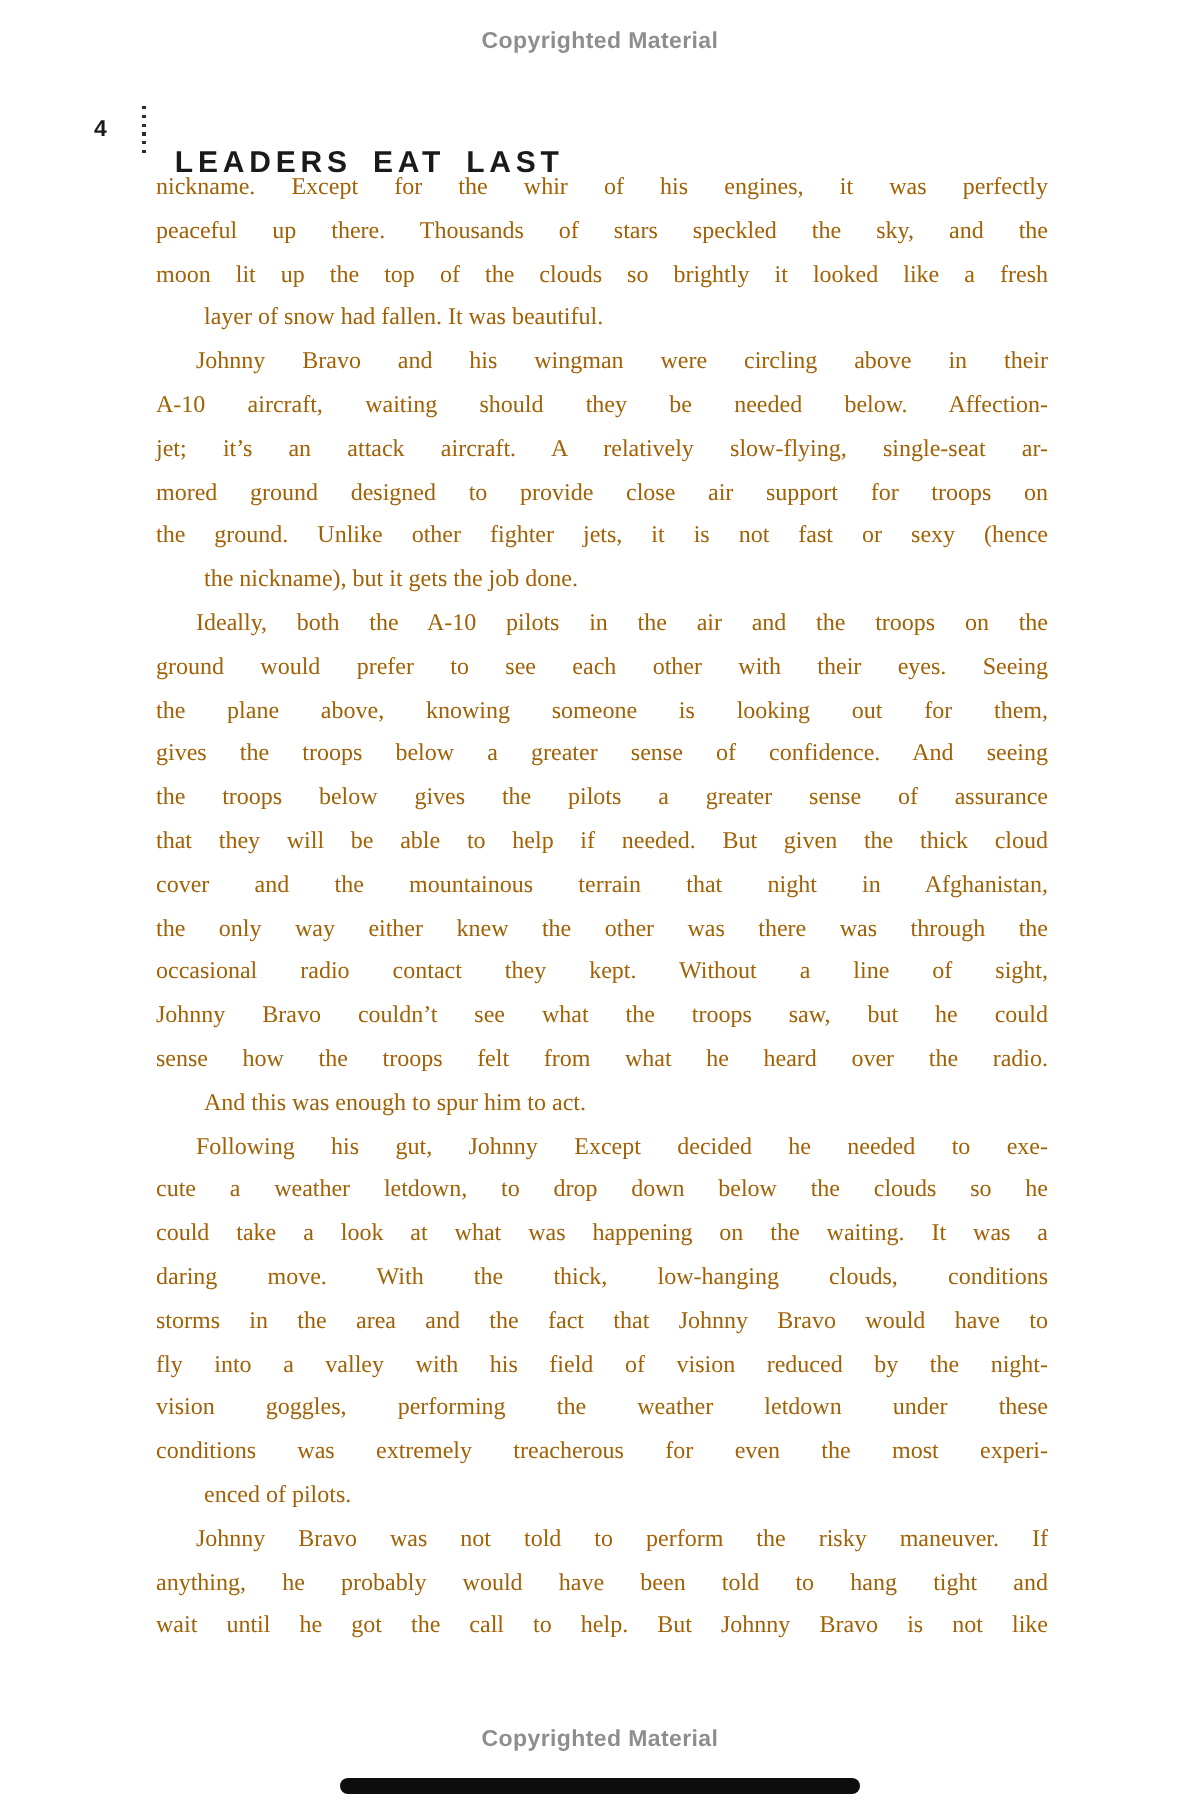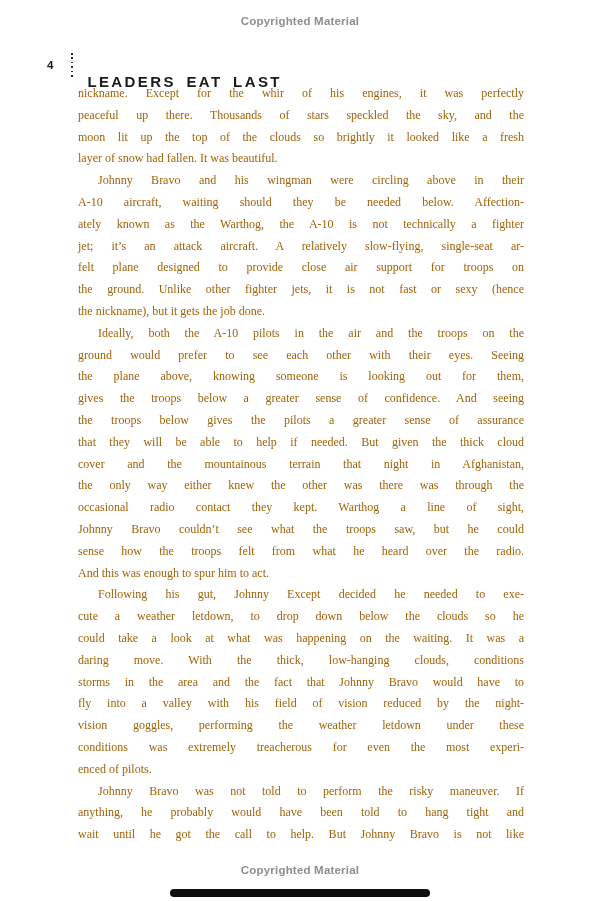--- a/index.html
+++ b/index.html
@@ -70,21 +70,21 @@
     width: 446px;
     font-size: 12px;
     line-height: 21.8px;
     color: #a16207;
   }
   .line {
     text-align: justify;
     text-align-last: justify;
     white-space: normal;
   }
-  .line.end { text-align-last: left; }
+  .line.end { text-align-last: left; margin-left: 24px; }
   .line.indent { text-indent: 20px; }
 
   .home-indicator-bar {
     position: absolute;
     top: 889px;
     left: 170px;
     width: 260px;
     height: 8px;
     border-radius: 4.5px;
     background: #0d0d0d;
@@ -106,36 +106,35 @@
   <div class="text-block">
       <div>
         <div class="line">nickname. Except for the whir of his engines, it was perfectly</div>
         <div class="line">peaceful up there. Thousands of stars speckled the sky, and the</div>
         <div class="line">moon lit up the top of the clouds so brightly it looked like a fresh</div>
         <div class="line end">layer of snow had fallen. It was beautiful.</div>
       </div>
       <div>
         <div class="line indent">Johnny Bravo and his wingman were circling above in their</div>
         <div class="line">A-10 aircraft, waiting should they be needed below. Affection-</div>
-        <div class="line">ately known as the Warthog, the A-10 is not technically a fighter</div>
         <div class="line">jet; it’s an attack aircraft. A relatively slow-flying, single-seat ar-</div>
-        <div class="line">felt plane designed to provide close air support for troops on</div>
+        <div class="line">mored ground designed to provide close air support for troops on</div>
         <div class="line">the ground. Unlike other fighter jets, it is not fast or sexy (hence</div>
         <div class="line end">the nickname), but it gets the job done.</div>
       </div>
       <div>
         <div class="line indent">Ideally, both the A-10 pilots in the air and the troops on the</div>
         <div class="line">ground would prefer to see each other with their eyes. Seeing</div>
         <div class="line">the plane above, knowing someone is looking out for them,</div>
         <div class="line">gives the troops below a greater sense of confidence. And seeing</div>
         <div class="line">the troops below gives the pilots a greater sense of assurance</div>
         <div class="line">that they will be able to help if needed. But given the thick cloud</div>
         <div class="line">cover and the mountainous terrain that night in Afghanistan,</div>
         <div class="line">the only way either knew the other was there was through the</div>
-        <div class="line">occasional radio contact they kept. Warthog a line of sight,</div>
+        <div class="line">occasional radio contact they kept. Without a line of sight,</div>
         <div class="line">Johnny Bravo couldn’t see what the troops saw, but he could</div>
         <div class="line">sense how the troops felt from what he heard over the radio.</div>
         <div class="line end">And this was enough to spur him to act.</div>
       </div>
       <div>
         <div class="line indent">Following his gut, Johnny Except decided he needed to exe-</div>
         <div class="line">cute a weather letdown, to drop down below the clouds so he</div>
         <div class="line">could take a look at what was happening on the waiting. It was a</div>
         <div class="line">daring move. With the thick, low-hanging clouds, conditions</div>
         <div class="line">storms in the area and the fact that Johnny Bravo would have to</div>

